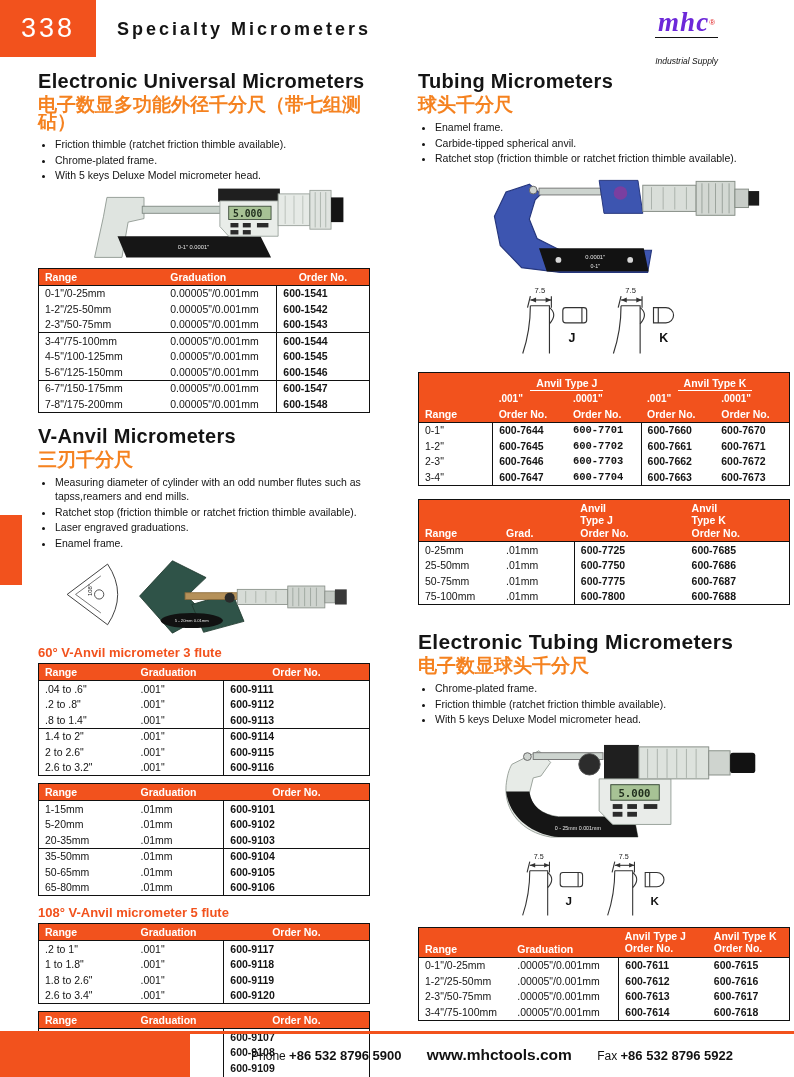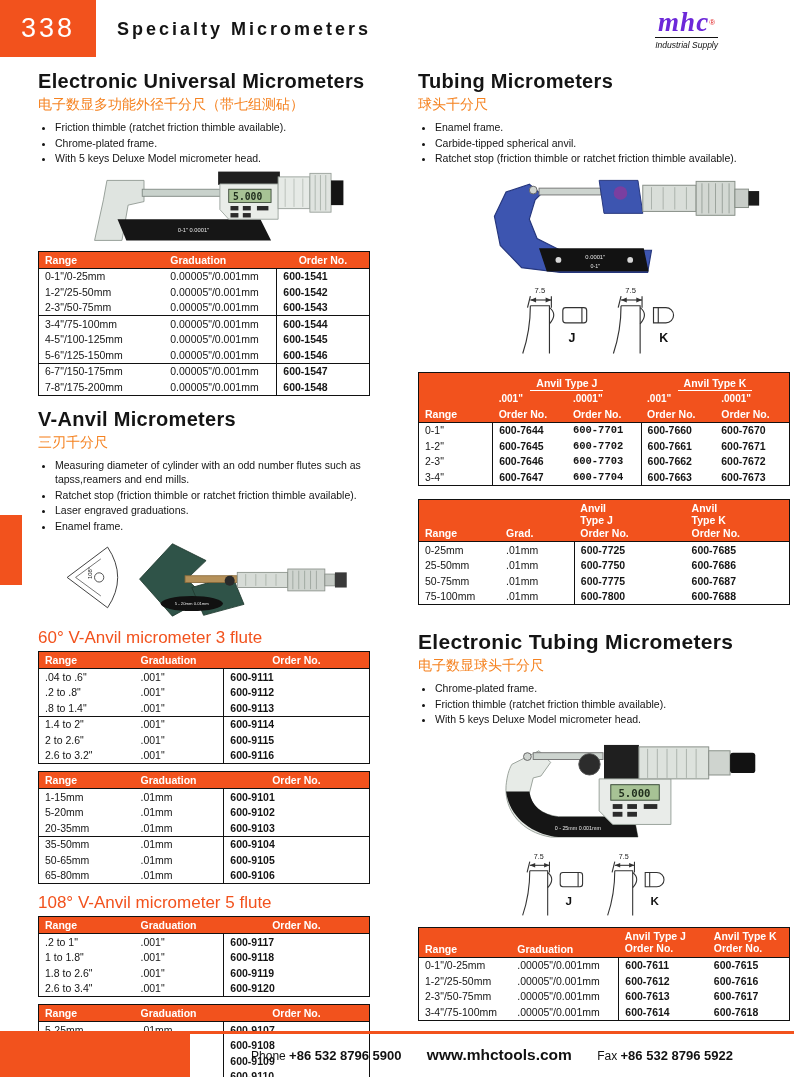--- a/index.html
+++ b/index.html
@@ -13,39 +13,39 @@
     width:794px;height:1077px;position:relative;background:#fff;overflow:hidden;
     font-family:"Liberation Sans",sans-serif;color:var(--ink);
   }
   
   .page-num-block{position:absolute;left:0;top:0;width:96px;height:57px;background:var(--accent);
     color:#fff;font-size:27px;display:flex;align-items:center;justify-content:center;letter-spacing:3px;}
   .header-title{position:absolute;left:117px;top:19px;font-size:18px;font-weight:bold;letter-spacing:3px;}
   .logo{position:absolute;right:76px;top:9px;text-align:center;line-height:1;}
   .logo-mhc{font-family:"Liberation Serif",serif;font-style:italic;font-weight:bold;font-size:27px;color:#6d28d9;letter-spacing:1px;}
   .logo-reg{font-size:8px;color:#E02325;vertical-align:super;}
-  .logo-tag{font-size:8.5px;font-style:italic;color:#111;border-top:1.5px solid #111;margin-top:1px;padding-top:3px;}
+  .logo-tag{font-size:8.5px;font-style:italic;color:#111;border-top:1.5px solid #111;margin-top:1px;padding-top:19px;}
   
   .footer-rule{position:absolute;top:1031px;left:0;right:0;height:3px;background:var(--accent);}
   .footer-block{position:absolute;top:1034px;left:0;width:190px;height:43px;background:var(--accent);}
   .footer-text{position:absolute;top:1046px;left:190px;right:0;text-align:center;font-size:12px;color:#111;}
   .footer-text b{font-size:13px;}
   .footer-site{font-weight:bold;font-size:15.5px;margin:0 22px;}
   .side-tab{position:absolute;left:0;top:515px;width:22px;height:70px;background:var(--accent);}
   
   .col{position:absolute;top:70px;}
   .col-left{left:38px;width:332px;}
   .col-right{left:418px;width:372px;}
   .sec-title{font-size:20px;font-weight:bold;line-height:22px;letter-spacing:.3px;}
   .sec-title.mt{margin-top:12px;}
   .sec-title.mt-lg{margin-top:26px;font-size:21px;}
-  .sec-cn{color:var(--accent2);font-weight:normal;font-size:14px;line-height:17px;margin-top:4px;}
+  .sec-cn{color:var(--accent2);font-weight:bold;font-size:19px;line-height:17px;margin-top:4px;}
   ul.bullets{margin:7px 0 0 4px;padding-left:13px;font-size:10.5px;line-height:14.5px;}
   ul.bullets li{margin:0 0 1px 0;}
-  .sub-label{color:var(--accent);font-weight:normal;font-size:17px;margin-top:7px;}
+  .sub-label{color:var(--accent);font-weight:bold;font-size:13px;margin-top:7px;}
   .img-wrap{text-align:center;}
   
   table.cat{width:100%;border-collapse:collapse;border:1.6px solid #111;font-size:10.5px;margin-top:3px;}
   table.cat th{background:var(--accent);color:#fff;font-weight:bold;text-align:left;padding:2px 6px;font-size:10.5px;}
   table.cat td{padding:1.5px 6px;line-height:12.5px;}
   table.cat thead{border-bottom:1.6px solid #111;}
   .tall-head th{padding-top:12px;}
   
   .simple3 td:last-child{border-left:1.6px solid #111;font-weight:bold;text-align:left;}
   .simple3 th:last-child{text-align:center;}

